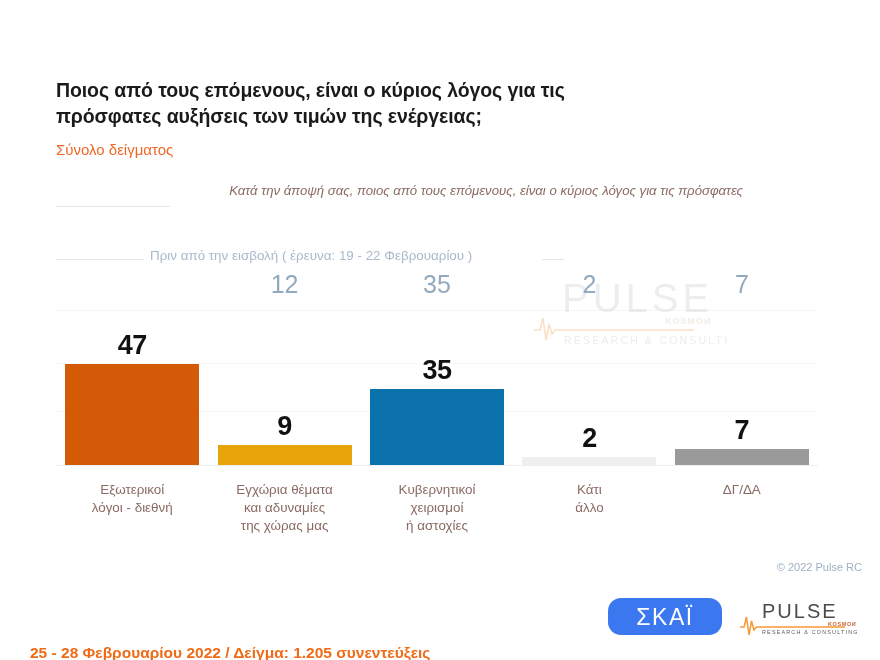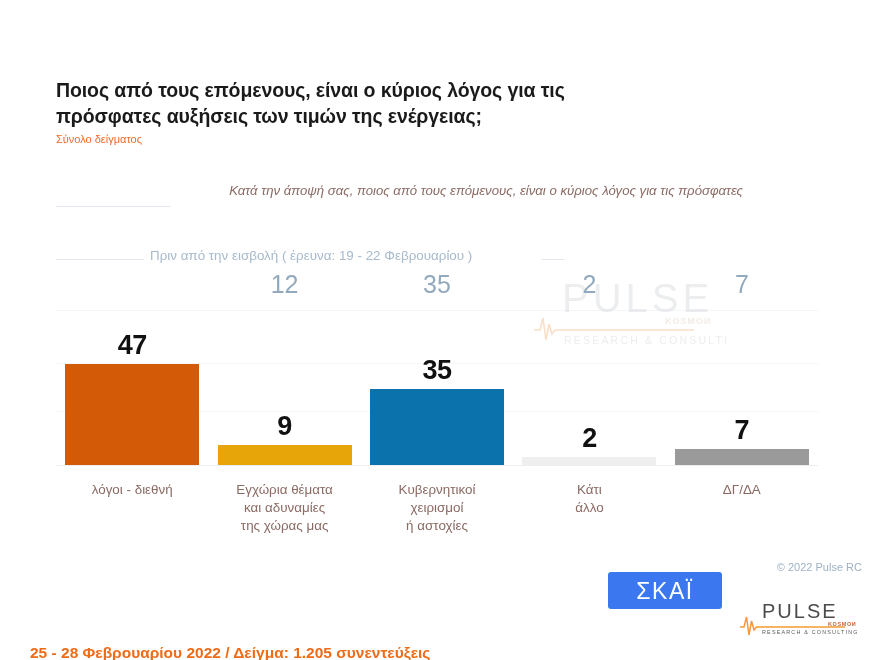--- a/index.html
+++ b/index.html
@@ -20,22 +20,22 @@
     width: 700px;
   }
   #main-title {
     font-size: 19.5px;
     font-weight: bold;
     color: #1a1a1a;
     line-height: 1.32;
     letter-spacing: -0.1px;
   }
   #subtitle-sample {
-    margin-top: 4px;
-    font-size: 11px;
+    margin-top: 12px;
+    font-size: 15px;
     color: #ef6a2a;
     line-height: 1.2;
   }
 
   
   #question-block {
     position: absolute;
     left: 150px; top: 180px;
     width: 672px;
     text-align: center;
@@ -165,24 +165,24 @@
     font-size: 15.5px;
     font-weight: bold;
     color: #ee6b18;
     white-space: nowrap;
     margin-top: 22px;
   }
 
   
   #skai-logo {
     position: absolute;
-    left: 608px; top: 572px;
+    left: 608px; top: 598px;
     width: 114px; height: 37px;
     background: #3b78f0;
-    border-radius: 3px;
+    border-radius: 13px;
   }
   #skai-logo svg { display: block; }
 
   
   #pulse-logo {
     position: absolute;
     left: 740px; top: 597px;
     width: 125px; height: 40px;
   }
 </style>
@@ -224,20 +224,21 @@
   </div>
 
   <div id="columns">
 
     <div class="col">
       <div class="bar-wrap">
         <div class="cur-val">47</div>
         <div class="bar" style="height:101px;background:#d35a06;"></div>
       </div>
       <div class="cat-label">
+        <span>Εξωτερικοί</span>
         <span>λόγοι - διεθνή</span>
       </div>
     </div>
 
     <div class="col">
       <div class="prev-val">12</div>
       <div class="bar-wrap">
         <div class="cur-val">9</div>
         <div class="bar" style="height:20px;background:#e8a50a;"></div>
       </div>

